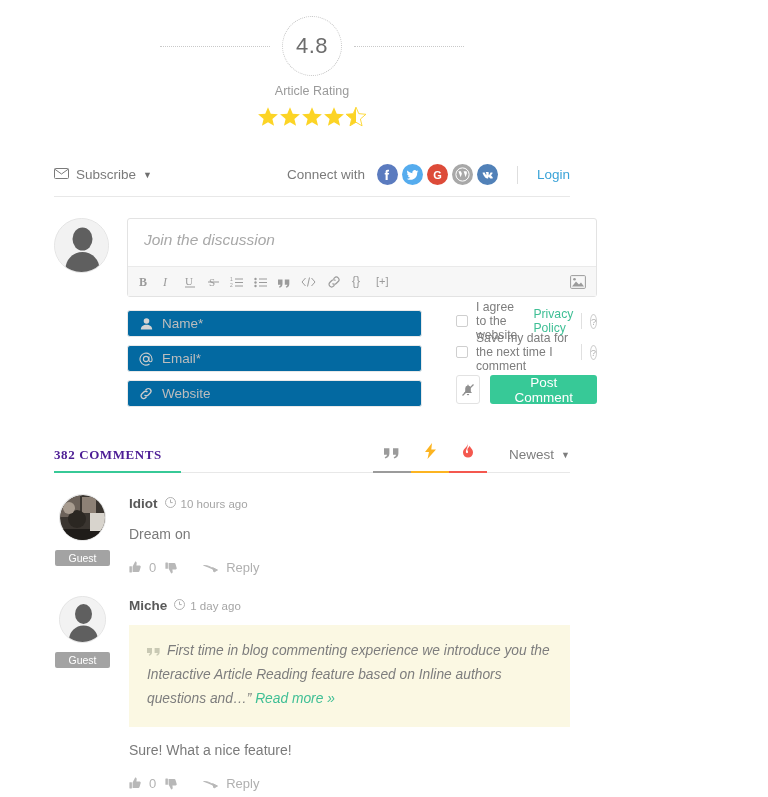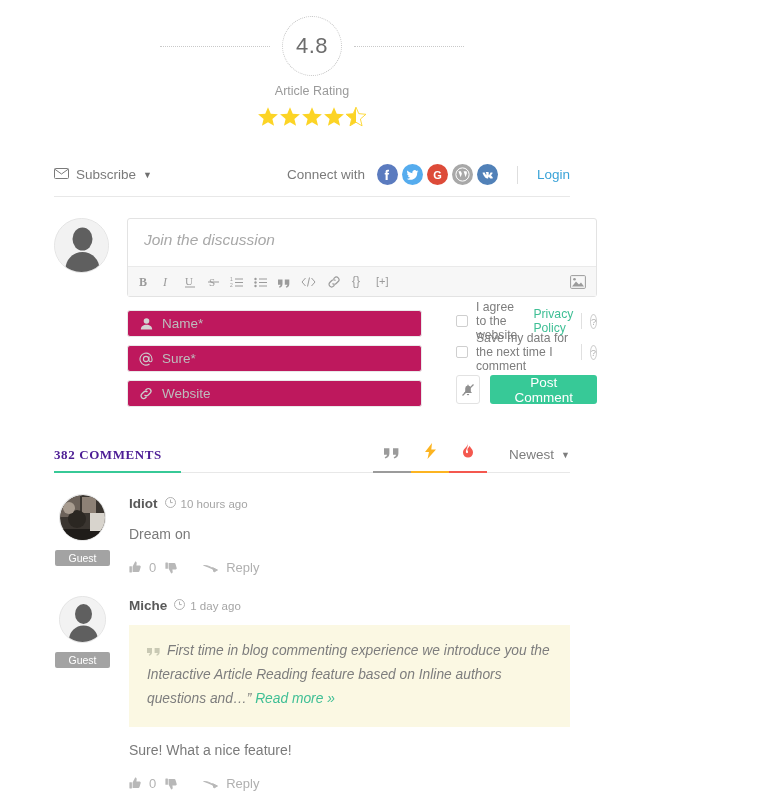--- a/index.html
+++ b/index.html
@@ -71,21 +71,21 @@
     gap: 11px; color: #9b9b9b; font-size: 12.5px;
   }
   .tb-btn { cursor: pointer; display: flex; align-items: center; justify-content: center; height: 20px; min-width: 12px; }
   .tb-spacer { flex: 1; }
 
   .fields-row { display: flex; margin-top: 13px; gap: 0; }
   .fields-left { width: 295px; }
   .field {
     height: 27px; border: 1px solid #e9e9e9; border-radius: 3px;
     display: flex; align-items: center; padding: 0 11px; gap: 9px;
-    margin-bottom: 8px; color: #bdbdbd; font-size: 13.5px; background: #be185d;
+    margin-bottom: 8px; color: #bdbdbd; font-size: 13.5px; background: #0369a1;
   }
   .field .fi { width: 14px; display: flex; justify-content: center; color: #d3d3d3; }
   .fields-right { flex: 1; padding-left: 34px; }
   .check-row { display: flex; align-items: center; justify-content: flex-end; gap: 8px; font-size: 12.2px; color: #7d7d7d; height: 22px; }
   .chk { width: 12px; height: 12px; border: 1px solid #cfcfcf; border-radius: 2px; background: #fff; flex: 0 0 auto; cursor: pointer; }
   .pp-link { color: #3fbf95; cursor: pointer; }
   .sep-v { width: 1px; height: 16px; background: #e0e0e0; }
   .qmark {
     width: 15px; height: 15px; border-radius: 50%; border: 1px solid #cfcfcf;
     font-size: 9.5px; color: #b0b0b0; display: flex; align-items: center; justify-content: center; cursor: pointer;
@@ -331,21 +331,21 @@
               </span>
               <span>Name*</span>
             </div>
             <div class="field">
               <span class="fi">
                 <svg width="14" height="14" viewBox="0 0 14 14">
                   <path d="M10.5 12a6 6 0 1 1 2.5-5v1.2a1.5 1.5 0 0 1-3 0V4.5" fill="none" stroke="#cccccc" stroke-width="1.1"></path>
                   <circle cx="7" cy="7" r="2.6" fill="none" stroke="#cccccc" stroke-width="1.1"></circle>
                 </svg>
               </span>
-              <span>Sure*</span>
+              <span>Email*</span>
             </div>
             <div class="field">
               <span class="fi">
                 <svg width="14" height="13" viewBox="0 0 14 13">
                   <path d="M5.5 8a2.6 2.6 0 0 0 3.7 0l2-2a2.6 2.6 0 0 0-3.7-3.7l-1 1" fill="none" stroke="#cccccc" stroke-width="1.3"></path>
                   <path d="M8.5 5a2.6 2.6 0 0 0-3.7 0l-2 2a2.6 2.6 0 0 0 3.7 3.7l1-1" fill="none" stroke="#cccccc" stroke-width="1.3"></path>
                 </svg>
               </span>
               <span>Website</span>
             </div>

